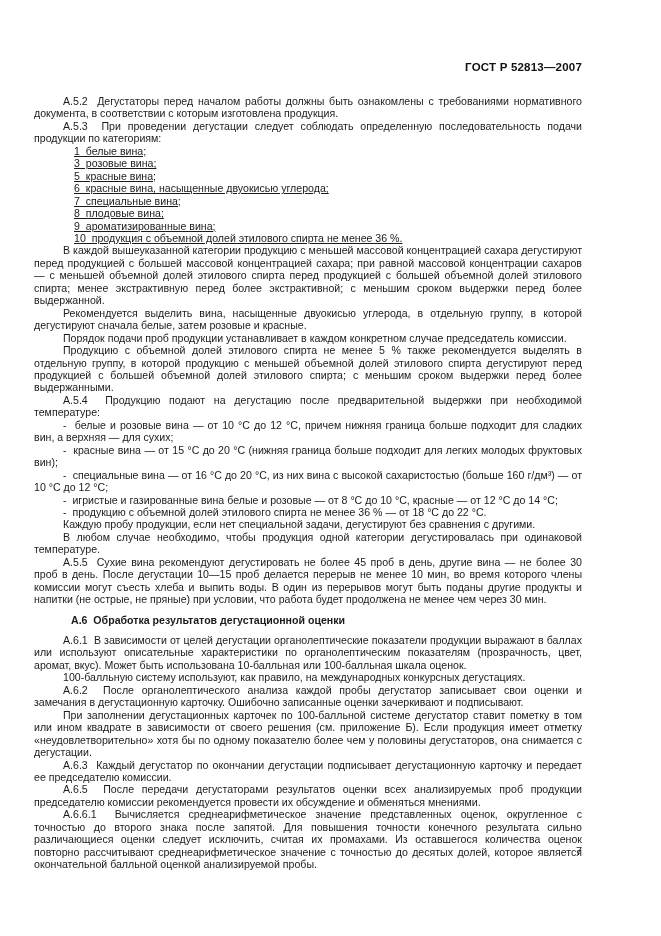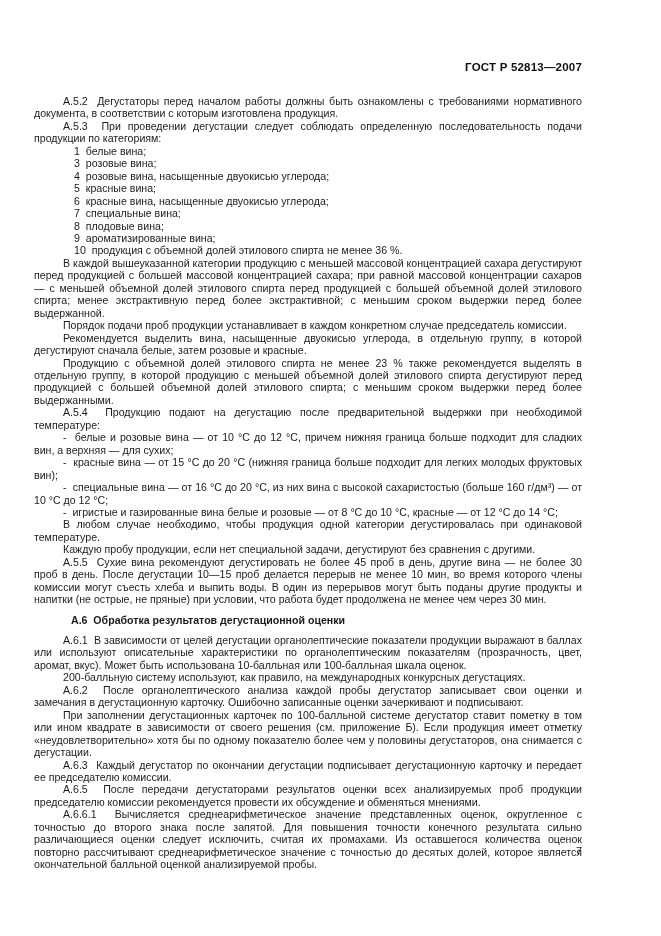--- a/index.html
+++ b/index.html
@@ -32,21 +32,21 @@
     position: absolute;
     top: 95px;
     left: 34px;
     width: 548px;
     font-size: 10.6px;
     line-height: 12.45px;
     text-align: justify;
     color: #1b1b1b;
   }
   .para      { text-indent: 29px; margin: 0; }
-  .list-item { text-indent: 40px; margin: 0; text-align: left; }
+  .list-item { text-indent: 40px; margin: 0; text-align: left; text-decoration: underline; }
   .heading   { text-indent: 29px; margin: 8px; font-weight: bold; }
   .page-number {
     position: absolute;
     top: 845px;
     left: 34px;
     width: 548px;
     text-align: right;
     font-size: 11px;
     color: #1b1b1b;
   }
@@ -56,42 +56,42 @@
 
 <div class="page">
 
   <div class="doc-header">ГОСТ Р 52813—2007</div>
 
   <div class="content">
     <p class="para">А.5.2&nbsp; Дегустаторы перед началом работы должны быть ознакомлены с требованиями нормативного документа, в соответствии с которым изготовлена продукция.</p>
     <p class="para">А.5.3&nbsp; При проведении дегустации следует соблюдать определенную последовательность подачи продукции по категориям:</p>
     <p class="list-item">1&nbsp; белые вина;</p>
     <p class="list-item">3&nbsp; розовые вина;</p>
-    <p class="list-item">4&nbsp; розовые вина, насыщенные двуокисью углерода;</p>
     <p class="list-item">5&nbsp; красные вина;</p>
     <p class="list-item">6&nbsp; красные вина, насыщенные двуокисью углерода;</p>
     <p class="list-item">7&nbsp; специальные вина;</p>
     <p class="list-item">8&nbsp; плодовые вина;</p>
     <p class="list-item">9&nbsp; ароматизированные вина;</p>
     <p class="list-item">10&nbsp; продукция с объемной долей этилового спирта не менее 36 %.</p>
     <p class="para">В каждой вышеуказанной категории продукцию с меньшей массовой концентрацией сахара дегустируют перед продукцией с большей массовой концентрацией сахара; при равной массовой концентрации сахаров — с меньшей объемной долей этилового спирта перед продукцией с большей объемной долей этилового спирта; менее экстрактивную перед более экстрактивной; с меньшим сроком выдержки перед более выдержанной.</p>
+    <p class="para">Рекомендуется выделить вина, насыщенные двуокисью углерода, в отдельную группу, в которой дегустируют сначала белые, затем розовые и красные.</p>
     <p class="para">Порядок подачи проб продукции устанавливает в каждом конкретном случае председатель комиссии.</p>
-    <p class="para">Рекомендуется выделить вина, насыщенные двуокисью углерода, в отдельную группу, в которой дегустируют сначала белые, затем розовые и красные.</p>
-    <p class="para">Продукцию с объемной долей этилового спирта не менее 23 % также рекомендуется выделять в отдельную группу, в которой продукцию с меньшей объемной долей этилового спирта дегустируют перед продукцией с большей объемной долей этилового спирта; с меньшим сроком выдержки перед более выдержанными.</p>
+    <p class="para">Продукцию с объемной долей этилового спирта не менее 5 % также рекомендуется выделять в отдельную группу, в которой продукцию с меньшей объемной долей этилового спирта дегустируют перед продукцией с большей объемной долей этилового спирта; с меньшим сроком выдержки перед более выдержанными.</p>
     <p class="para">А.5.4&nbsp; Продукцию подают на дегустацию после предварительной выдержки при необходимой температуре:</p>
     <p class="para">-&nbsp; белые и розовые вина — от 10 °С до 12 °С, причем нижняя граница больше подходит для сладких вин, а верхняя — для сухих;</p>
     <p class="para">-&nbsp; красные вина — от 15 °С до 20 °С (нижняя граница больше подходит для легких молодых фруктовых вин);</p>
     <p class="para">-&nbsp; специальные вина — от 16 °С до 20 °С, из них вина с высокой сахаристостью (больше 160 г/дм³) — от 10 °С до 12 °С;</p>
     <p class="para">-&nbsp; игристые и газированные вина белые и розовые — от 8 °С до 10 °С, красные — от 12 °С до 14 °С;</p>
+    <p class="para">-&nbsp; продукцию с объемной долей этилового спирта не менее 36 % — от 18 °С до 22 °С.</p>
+    <p class="para">Каждую пробу продукции, если нет специальной задачи, дегустируют без сравнения с другими.</p>
     <p class="para">В любом случае необходимо, чтобы продукция одной категории дегустировалась при одинаковой температуре.</p>
-    <p class="para">Каждую пробу продукции, если нет специальной задачи, дегустируют без сравнения с другими.</p>
     <p class="para">А.5.5&nbsp; Сухие вина рекомендуют дегустировать не более 45 проб в день, другие вина — не более 30 проб в день. После дегустации 10—15 проб делается перерыв не менее 10 мин, во время которого члены комиссии могут съесть хлеба и выпить воды. В один из перерывов могут быть поданы другие продукты и напитки (не острые, не пряные) при условии, что работа будет продолжена не менее чем через 30 мин.</p>
     <p class="heading">А.6&nbsp; Обработка результатов дегустационной оценки</p>
     <p class="para">А.6.1&nbsp; В зависимости от целей дегустации органолептические показатели продукции выражают в баллах или используют описательные характеристики по органолептическим показателям (прозрачность, цвет, аромат, вкус). Может быть использована 10-балльная или 100-балльная шкала оценок.</p>
-    <p class="para">200-балльную систему используют, как правило, на международных конкурсных дегустациях.</p>
+    <p class="para">100-балльную систему используют, как правило, на международных конкурсных дегустациях.</p>
     <p class="para">А.6.2&nbsp; После органолептического анализа каждой пробы дегустатор записывает свои оценки и замечания в дегустационную карточку. Ошибочно записанные оценки зачеркивают и подписывают.</p>
     <p class="para">При заполнении дегустационных карточек по 100-балльной системе дегустатор ставит пометку в том или ином квадрате в зависимости от своего решения (см. приложение Б). Если продукция имеет отметку «неудовлетворительно» хотя бы по одному показателю более чем у половины дегустаторов, она снимается с дегустации.</p>
     <p class="para">А.6.3&nbsp; Каждый дегустатор по окончании дегустации подписывает дегустационную карточку и передает ее председателю комиссии.</p>
     <p class="para">А.6.5&nbsp; После передачи дегустаторами результатов оценки всех анализируемых проб продукции председателю комиссии рекомендуется провести их обсуждение и обменяться мнениями.</p>
     <p class="para">А.6.6.1&nbsp; Вычисляется среднеарифметическое значение представленных оценок, округленное с точностью до второго знака после запятой. Для повышения точности конечного результата сильно различающиеся оценки следует исключить, считая их промахами. Из оставшегося количества оценок повторно рассчитывают среднеарифметическое значение с точностью до десятых долей, которое является окончательной балльной оценкой анализируемой пробы.</p>
   </div>
 
   <div class="page-number">7</div>
 
 </div>

